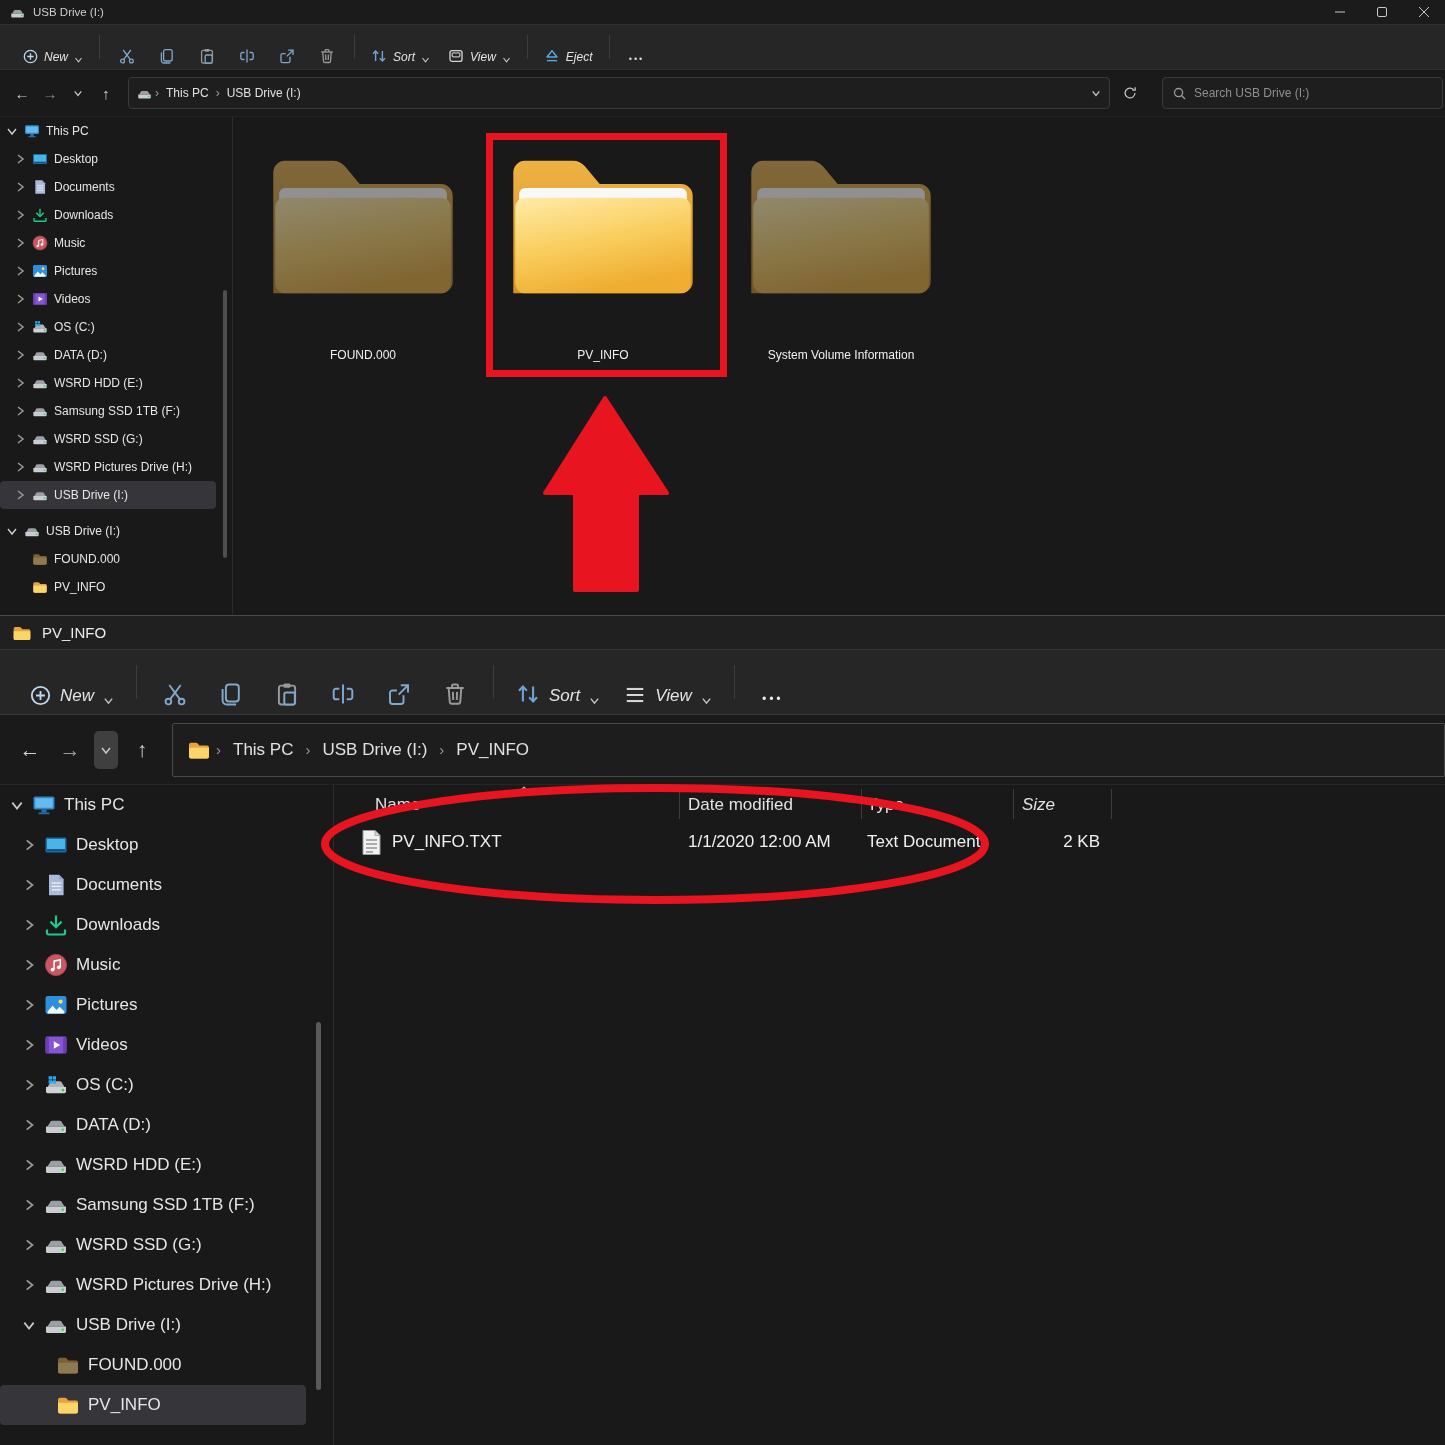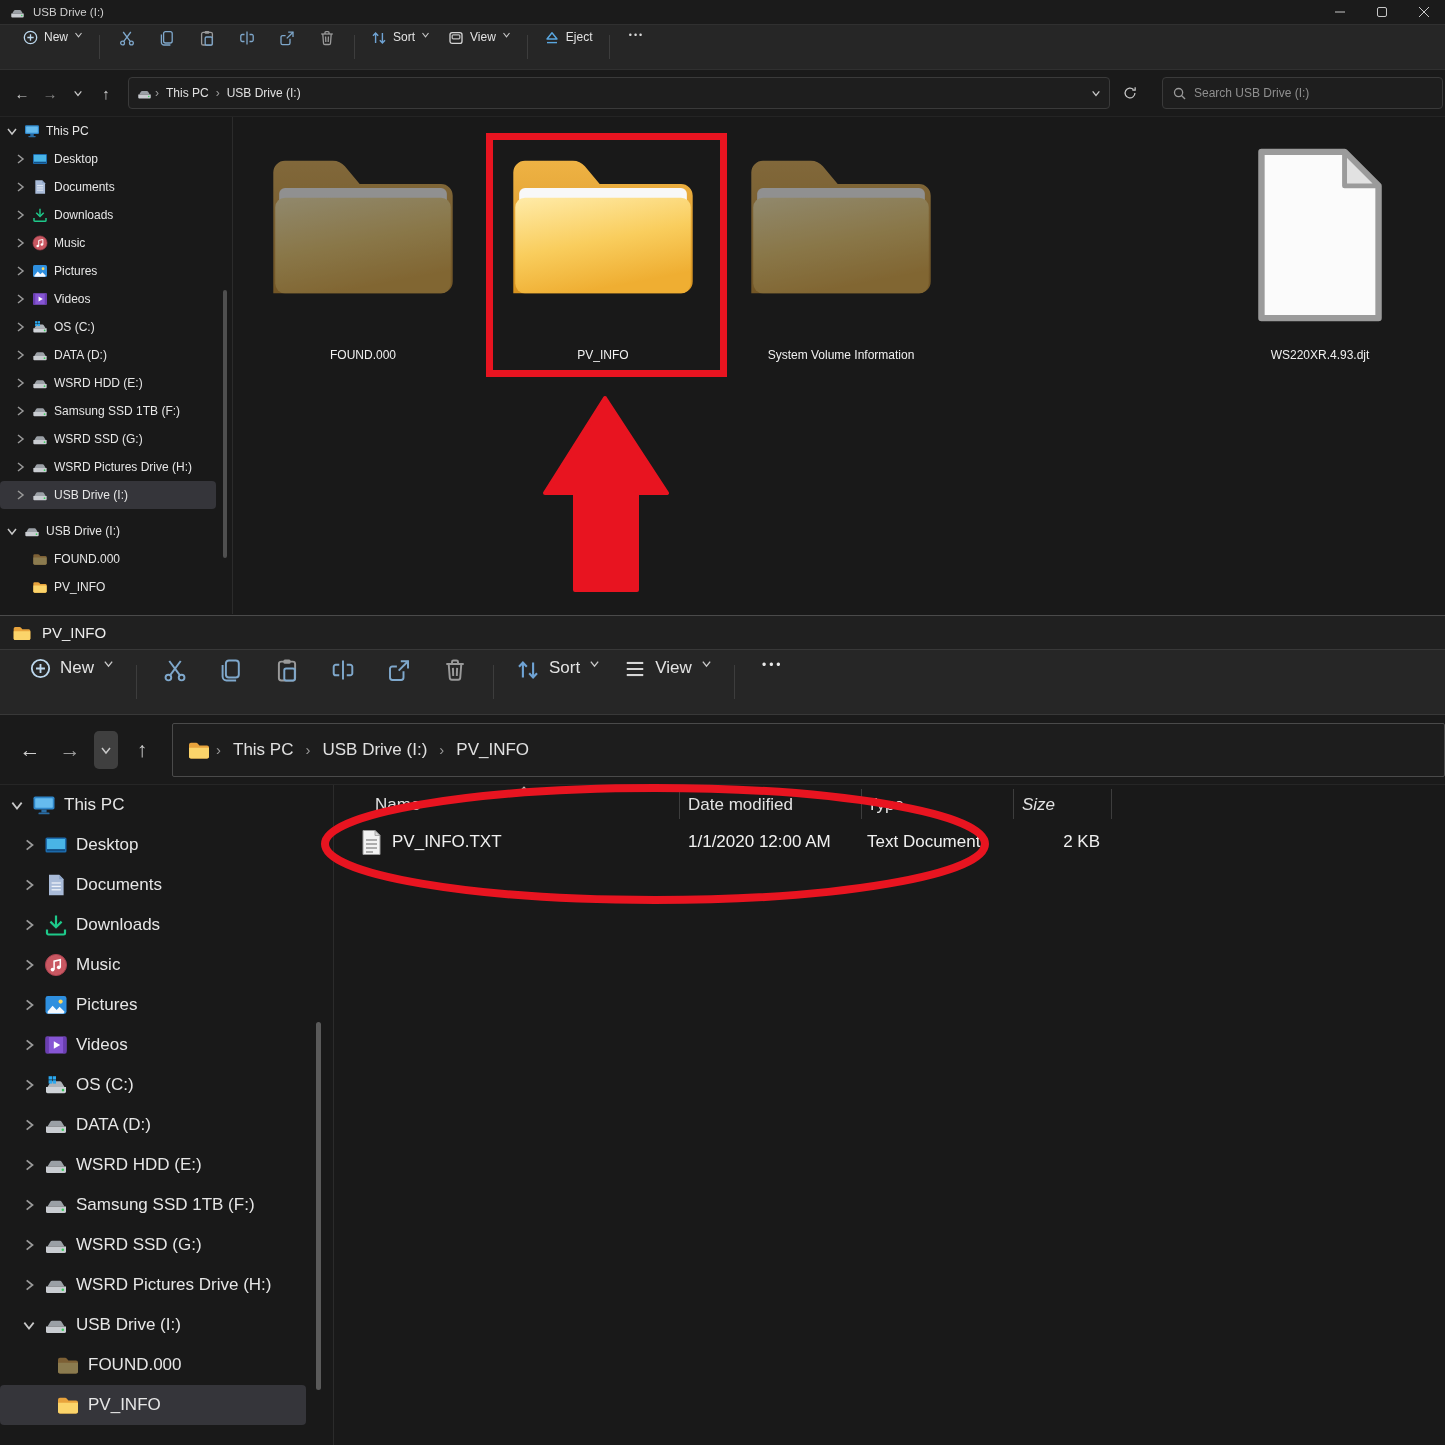--- a/index.html
+++ b/index.html
@@ -13,21 +13,21 @@
   .abs { position:absolute; }
   .flexrow { display:flex; align-items:center; }
   svg { display:block; }
 
   
   .tw-titlebar { left:0; top:0; width:1445px; height:24px; background:#1b1b1b; display:flex; align-items:center; padding-left:10px; }
   .tw-titlebar .title { font-size:11.5px; color:#cfcfcf; margin-left:8px; }
   .winctl { margin-left:auto; display:flex; height:100%; }
   .winctl .wbtn { width:42px; height:100%; display:flex; align-items:center; justify-content:center; color:#c8c8c8; font-size:11px; }
   .tw-toolbar { left:0; top:24px; width:1445px; height:46px; background:#262626; border-top:1px solid #303030; border-bottom:1px solid #303030; display:flex; align-items:center; padding-left:14px; }
-  .tbtn { display:flex; align-items:flex-start; gap:6px; padding:0 9px; height:34px; border-radius:4px; color:#e3e3e3; }
+  .tbtn { display:flex; align-items:flex-end; gap:6px; padding:0 9px; height:34px; border-radius:4px; color:#e3e3e3;font-style:italic; }
   .tbtn.iconic { width:40px; justify-content:center; }
   .tdiv { width:1px; height:24px; background:#3d3d3d; margin:0 7px; }
   .tb-label { font-size:12px; }
   .tw-address { left:0; top:70px; width:1445px; height:47px; background:#1a1a1a; display:flex; align-items:center; padding-left:8px; border-bottom:1px solid #242424; }
   .navbtn { width:28px; height:30px; display:flex; align-items:center; justify-content:center; color:#cfcfcf; font-size:15px; border-radius:4px; }
   .crumbbox { display:flex; align-items:center; height:32px; border:1px solid #3a3a3a; background:#1e1e1e; border-radius:4px; margin-left:8px; width:982px; padding:0 8px; }
   .crumb-seg { font-size:12px; color:#e0e0e0; padding:0 4px; }
   .crumb-sep { color:#9a9a9a; font-size:12px; padding:0 3px; }
   .searchbox { display:flex; align-items:center; height:32px; width:281px; border:1px solid #3a3a3a; background:#1e1e1e; border-radius:4px; margin-left:18px; padding:0 10px; gap:8px; }
   .searchbox input { flex:1; background:transparent; border:none; outline:none; color:#cfcfcf; font-size:12px; font-family:inherit; }
@@ -601,29 +601,20 @@
       </div>
       <div class="tile" style="left: 490px; top: 14px;">
         <span class="ic" style="top: 18px;">
           <svg width="196" height="156" viewBox="0 0 100 80" class="dim">
     <path d="M4,74 V12 a6,6 0 0 1 6,-6 h24.5 a8,8 0 0 1 6.2,2.9 L48.3,18 H90 a6,6 0 0 1 6,6 V68 a6,6 0 0 1 -6,6 z" fill="url(#fback)"></path>
     <rect x="7" y="20" width="86" height="14" rx="3" fill="#f8f8f8"></rect>
     <rect x="5" y="25" width="90" height="49" rx="5" fill="url(#ffront)"></rect>
   </svg>
         </span>
         <div class="lab">System Volume Information</div>
-      </div>
-      <div class="tile" style="left: 969px; top: 14px;">
-        <span class="ic" style="top: 8px;">
-          <svg width="136" height="192" viewBox="0 0 72 96">
-    <path d="M5,4 h44 l18,18 v70 H5 z" fill="#fbfbfb" stroke="#9b9b9b" stroke-width="3.4" stroke-linejoin="round"></path>
-    <path d="M49,4 l18,18 H49 z" fill="#e2e2e2" stroke="#9b9b9b" stroke-width="2.6" stroke-linejoin="round"></path>
-  </svg>
-        </span>
-        <div class="lab">WS220XR.4.93.djt</div>
       </div>
     </div>
 
   <div class="abs anno-rect" style="border-color: rgb(232, 20, 32);"></div>
   <svg class="abs anno" style="left:535px;top:390px;" width="140" height="210" viewBox="0 0 140 210">
     <polygon points="70,8 132,103 102,103 102,200 40,200 40,103 10,103" fill="#e81420" stroke="#e81420" stroke-width="4" stroke-linejoin="round"></polygon>
   </svg>
 
   <div class="abs bw"></div>
   <div class="abs bw-titlebar">

